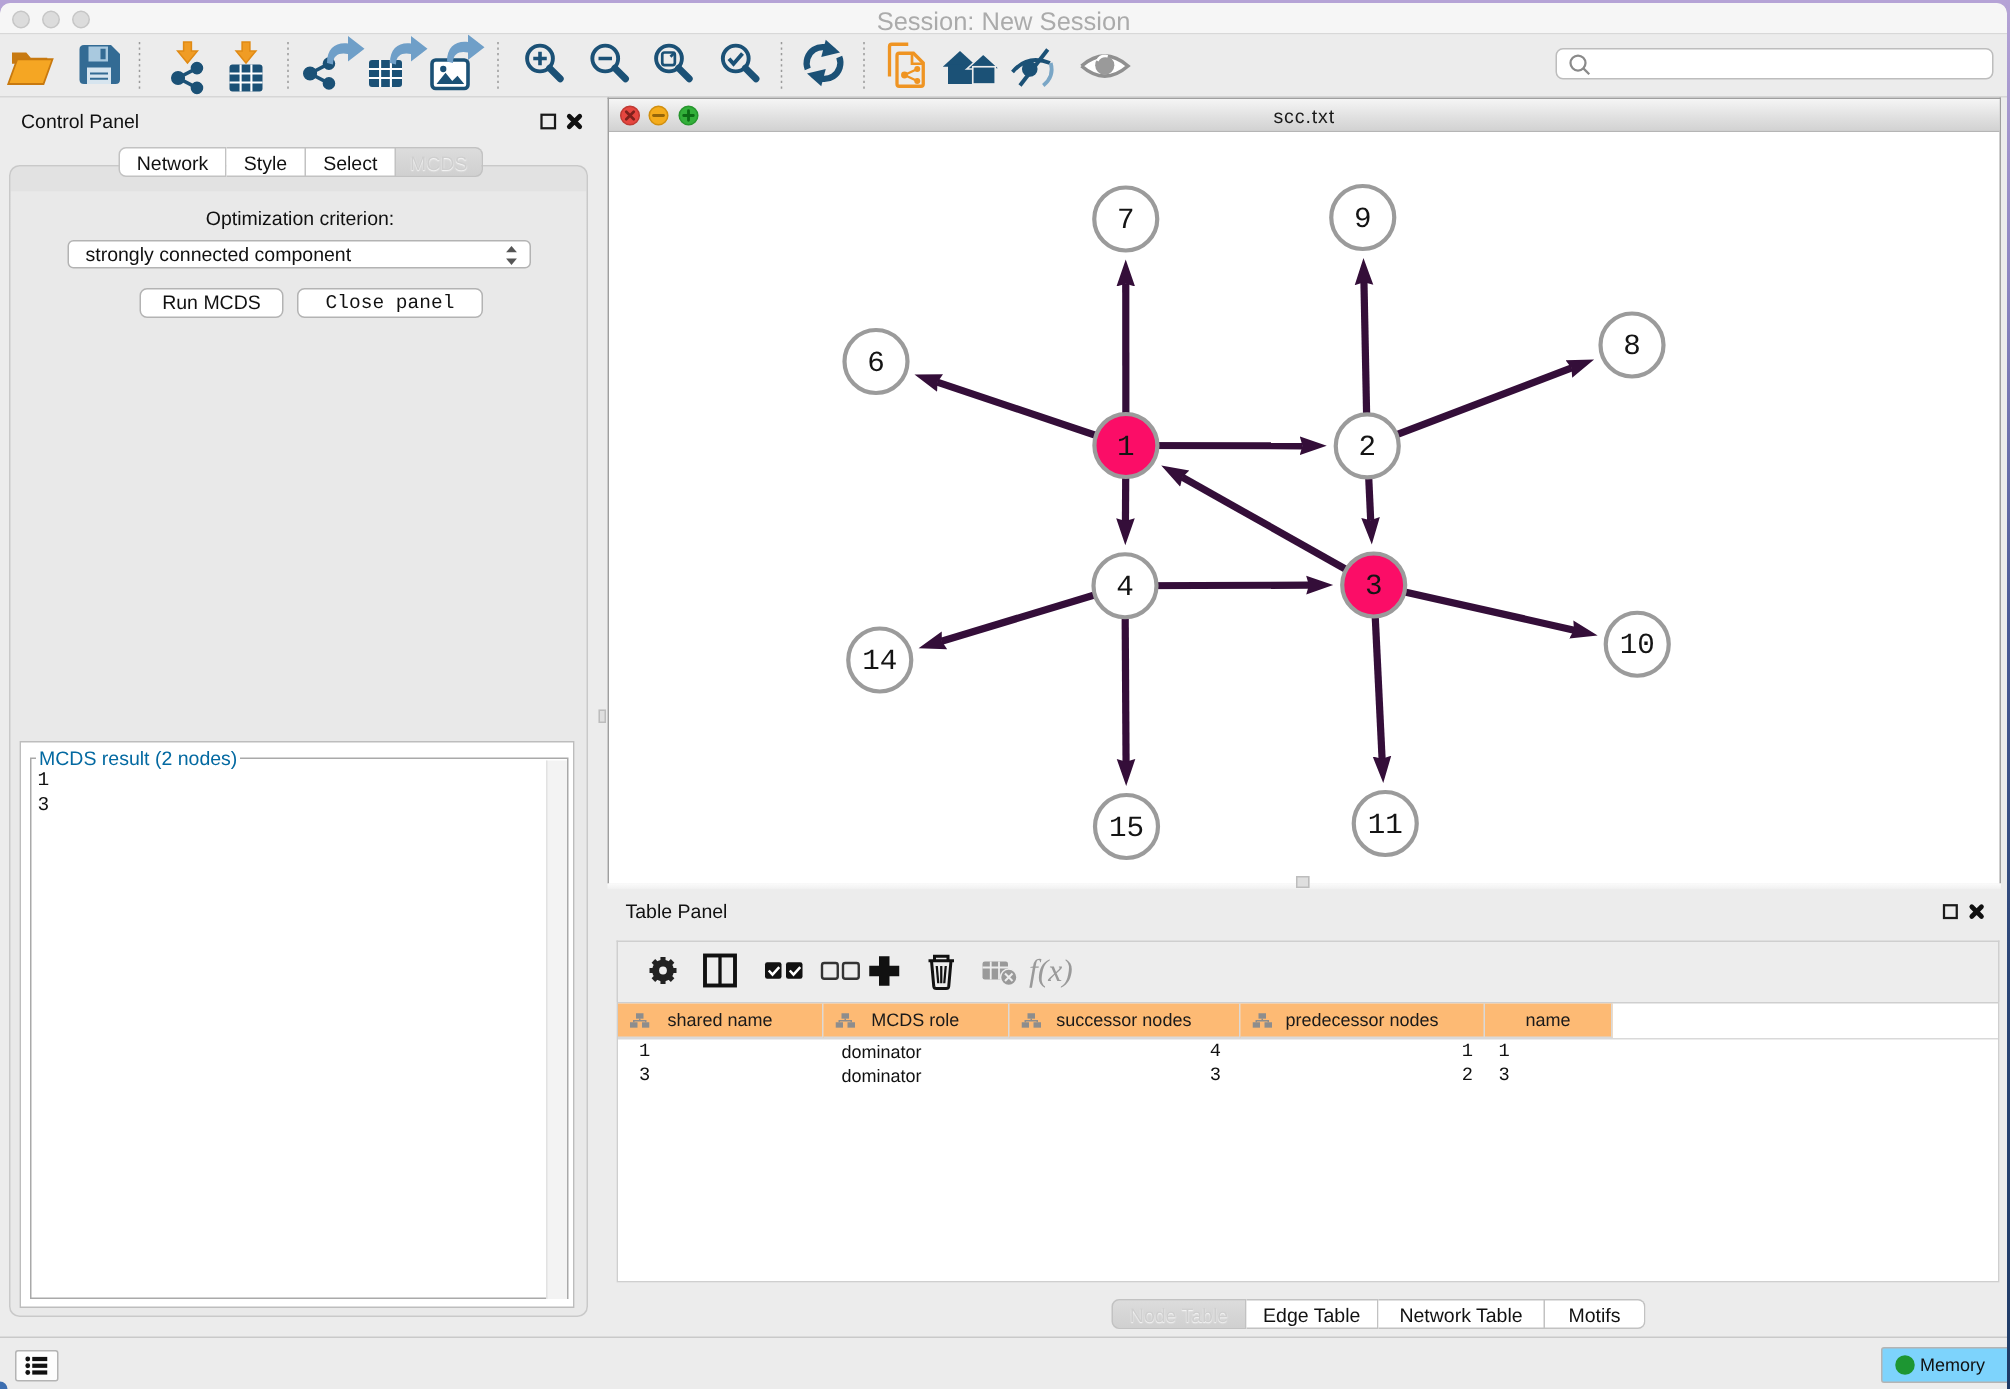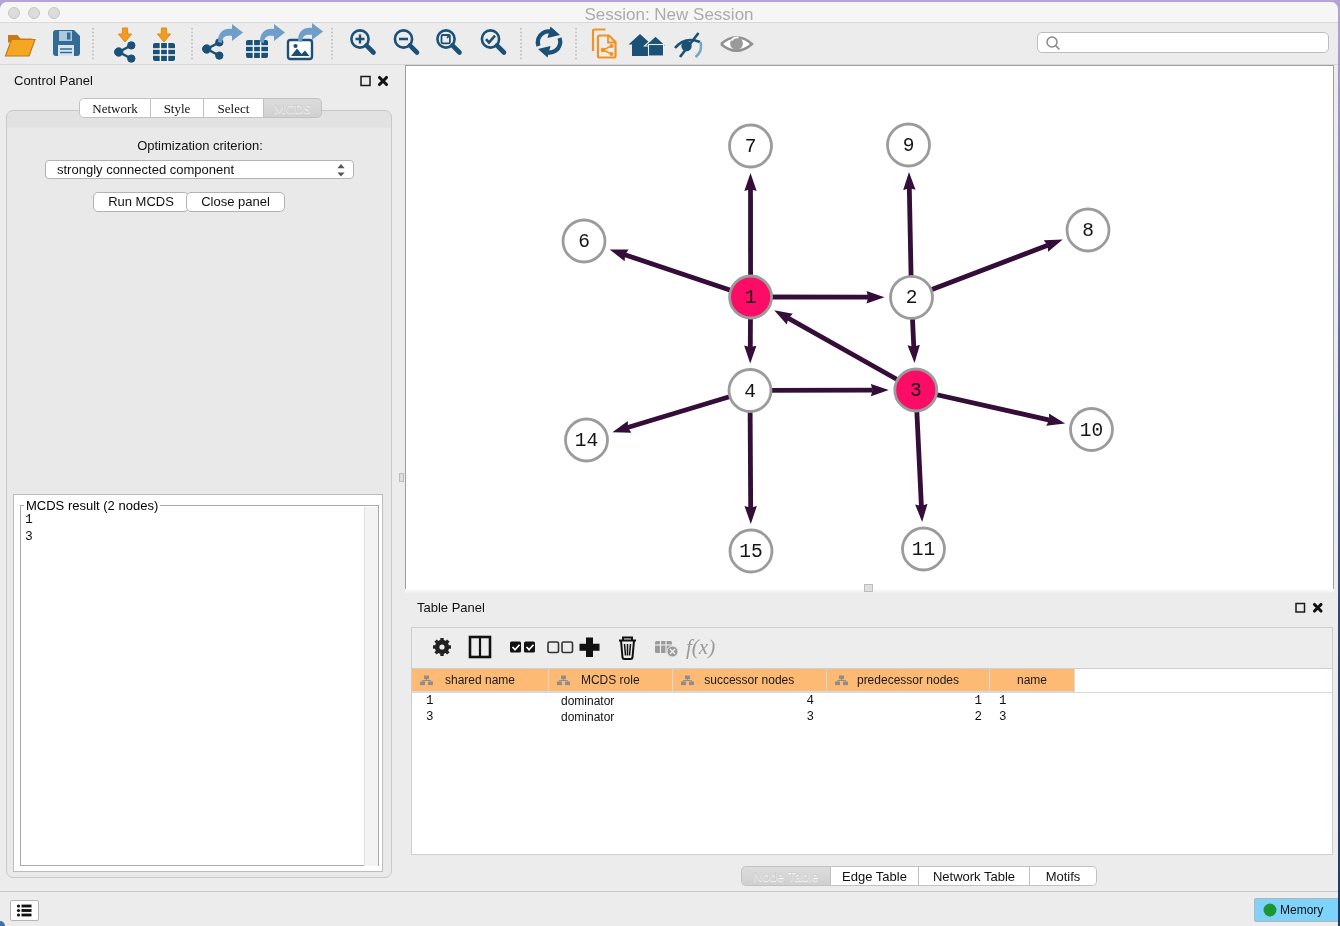--- a/index.html
+++ b/index.html
@@ -19,37 +19,37 @@
     border-bottom:1px solid #d6d6d6; }
   #searchbox { position:absolute; left:1037px; top:9px; width:292px; height:21px;
     background:#fff; border:1px solid #bdbdbd; border-radius:5px; }
 
   
   #cpanel { left:0; top:64px; width:404px; height:825px; background:#ececec; }
   #cp-title { left:14px; top:7px; font-size:13px; color:#111; }
   #cp-body { left:6px; top:44px; width:386px; height:768px;
     background:linear-gradient(#e2e2e2 0px, #e2e2e2 16px, #e9e9e9 17px);
     border:1px solid #c9c9c9; border-radius:7px; }
-  .tabbar { position:absolute; display:flex; font-size:13px;font-family:Liberation Serif, serif; }
+  .tabbar { position:absolute; display:flex; font-size:13px; }
   .tab { height:20px; line-height:19px; text-align:center; background:#fff;
     border:1px solid #c2c2c2; border-left:none; color:#111; }
   .tab.first { border-left:1px solid #c2c2c2; border-radius:5px 0 0 5px; }
   .tab.last { border-radius:0 5px 5px 0; }
   .tab.sel { background:linear-gradient(#dcdcdc,#d0d0d0); color:#cfcfcf;
     text-shadow:0 1px 1px #ffffff; }
   #opt-label { left:0; top:72px; width:400px; text-align:center; font-size:13px; color:#111; }
   #dropdown { left:45px; top:94px; width:309px; height:19px; background:#fff;
     border:1px solid #b3b3b3; border-radius:4px; font-size:13px; line-height:17px;
     padding-left:11px; color:#111; }
   .btn { position:absolute; height:20px; background:#fff; border:1px solid #b3b3b3;
     border-radius:5px; font-size:13px; text-align:center; line-height:18px; color:#111; }
   #resultbox { left:13px; top:428px; width:370px; height:378px; background:#fff;
     border:1px solid #bdbdbd; }
   #fieldset { left:6px; top:10px; width:359px; height:361px; border:1px solid #a9a9a9; }
-  #legend { left:10px; top:3px; background:#fff; font-size:13px; padding:0 2px; color:#000000; }
+  #legend { left:10px; top:3px; background:#fff; font-size:13px; padding:0 2px; color:#0369a1; }
   #res-scroll { left:343px; top:1px; width:14px; height:359px; background:#f3f3f3;
     border-left:1px solid #e2e2e2; }
   .resline { position:absolute; left:11px; font-size:13px; color:#111;
     font-family:"Liberation Mono", monospace; }
 
   
   #canvaswin { left:405px; top:63px; width:929px; height:524px;
     border:1px solid #9f9f9f; border-bottom:none; background:#fff; }
   #canvas-fade { left:405px; top:587px; width:929px; height:4px;
     background:linear-gradient(#fbfbfb,#f0f0f0); }
@@ -243,32 +243,43 @@
       <div class="tab sel last" style="width:58px;">MCDS</div>
     </div>
     <div id="dropdown" class="abs">strongly connected component
       <svg width="10" height="15" style="position:absolute; right:7px; top:2px;">
         <path d="M5,1 L8.6,5.2 L1.4,5.2 Z" fill="#555"></path>
         <path d="M5,13.6 L1.4,9.4 L8.6,9.4 Z" fill="#555"></path>
       </svg>
     </div>
     <div id="opt-label" class="abs">Optimization criterion:</div>
     <div class="btn" style="left:93px; top:126px; width:96px;">Run MCDS</div>
-    <div class="btn" style="left:186px; top:126px; width:99px;">Close panel</div>
+    <div class="btn" style="left:198px; top:126px; width:124px;font-family:Liberation Mono, monospace;">Close panel</div>
     <div id="resultbox" class="abs">
       <div id="fieldset" class="abs">
         <div id="res-scroll" class="abs"></div>
       </div>
       <div id="legend" class="abs">MCDS result (2 nodes)</div>
       <div class="resline" style="top:17px;">1</div>
       <div class="resline" style="top:34px;">3</div>
     </div>
   </div>
 
   <div id="canvaswin" class="abs">
+    <div id="canvas-title" class="abs">
+      <svg width="70" height="22" style="position:absolute;left:0;top:0;">
+        <circle cx="14" cy="11" r="6.2" fill="#e5463f" stroke="#c03a33" stroke-width="1"></circle>
+        <path d="M11.5,8.5 l5,5 M16.5,8.5 l-5,5" stroke="#7e211c" stroke-width="1.8" stroke-linecap="round"></path>
+        <circle cx="33" cy="11" r="6.2" fill="#f4ac1c" stroke="#d18f0f" stroke-width="1"></circle>
+        <path d="M29.7,11 h6.6" stroke="#95660a" stroke-width="1.9" stroke-linecap="round"></path>
+        <circle cx="53" cy="11" r="6.2" fill="#33b03a" stroke="#27962e" stroke-width="1"></circle>
+        <path d="M49.8,11 h6.4 M53,7.8 v6.4" stroke="#0d6b16" stroke-width="1.9" stroke-linecap="round"></path>
+      </svg>
+      <div id="canvas-title-text" class="abs">scc.txt</div>
+    </div>
     <div id="graph" class="abs">
 <svg width="927" height="498">
 <defs>
 <marker id="ah" markerWidth="20" markerHeight="14" refX="2" refY="7" orient="auto" markerUnits="userSpaceOnUse">
 <path d="M0,0.8 L18,7 L0,13.2 L1.8,7 Z" fill="#340e39"></path>
 </marker>
 </defs>
 <g stroke="#340e39" stroke-width="4.8" marker-end="url(#ah)">
 <line x1="344.6" y1="209.0" x2="344.5" y2="101.0"></line>
 <line x1="344.6" y1="209.0" x2="218.8" y2="166.7"></line>

